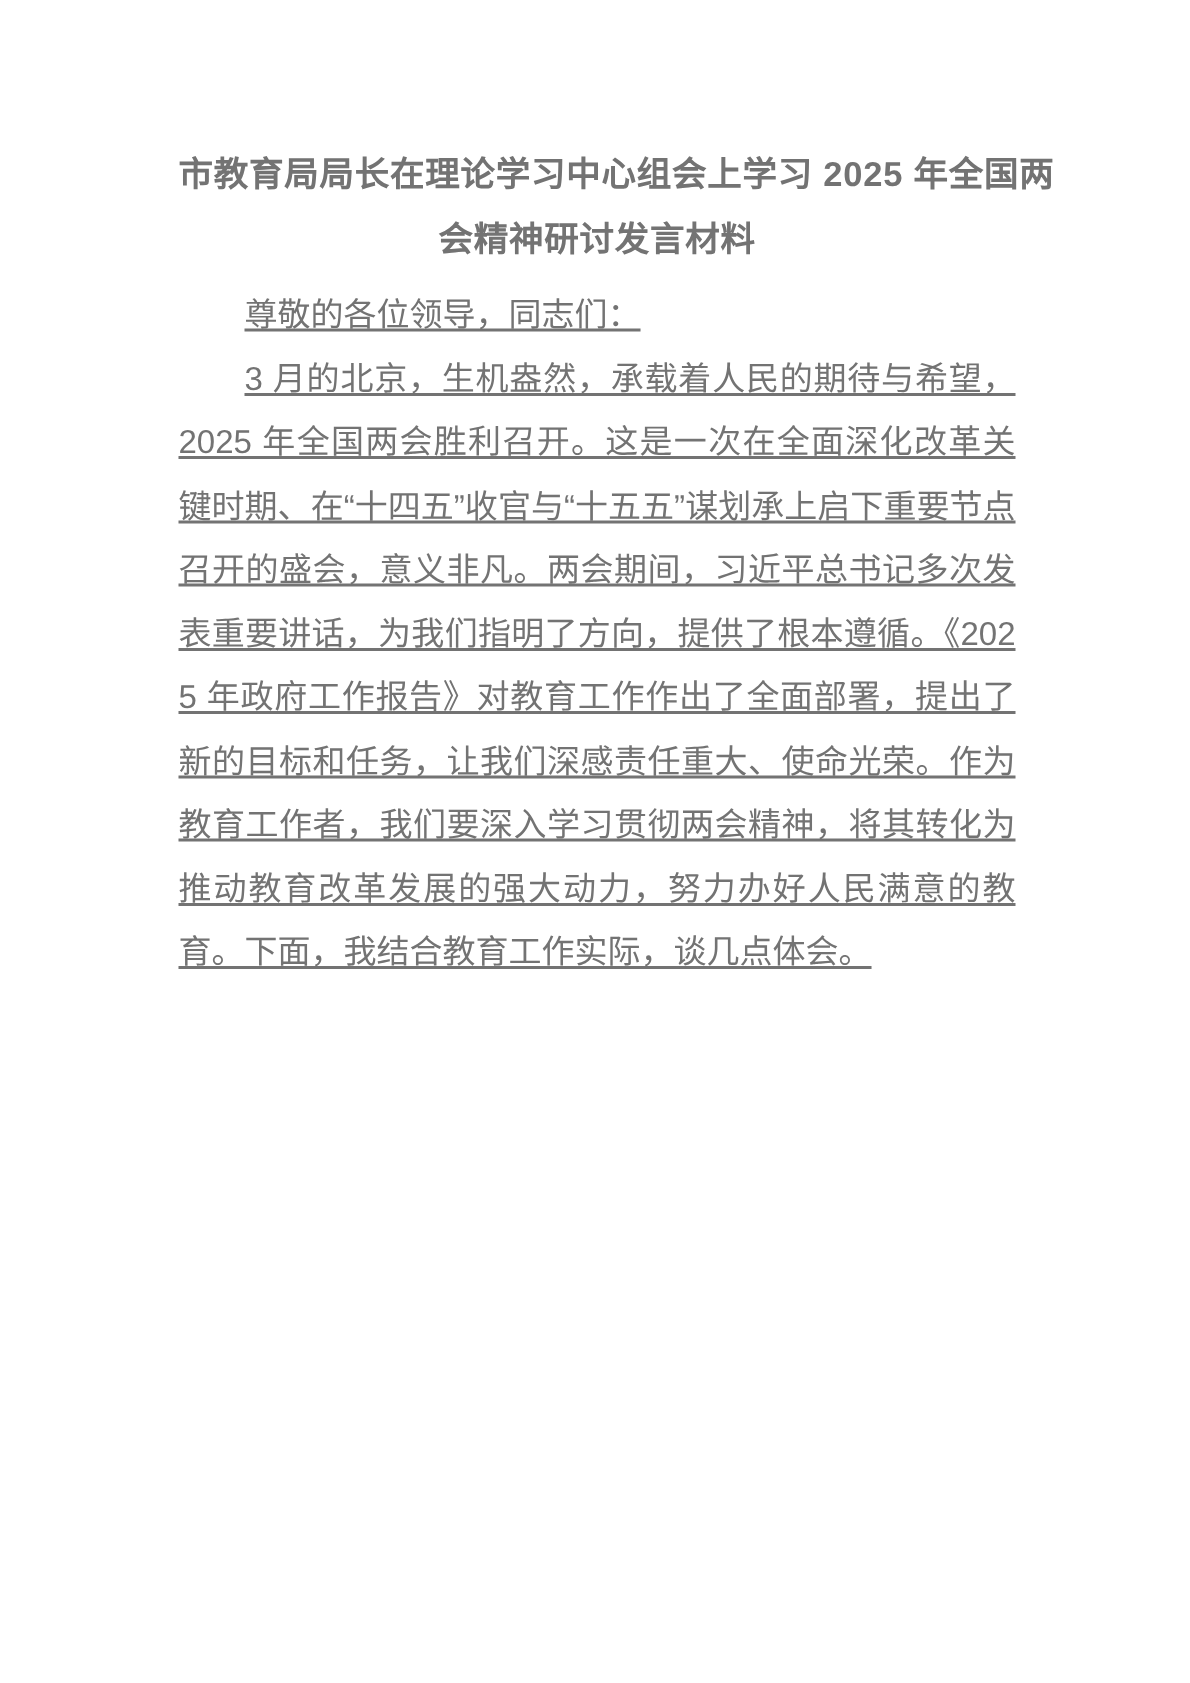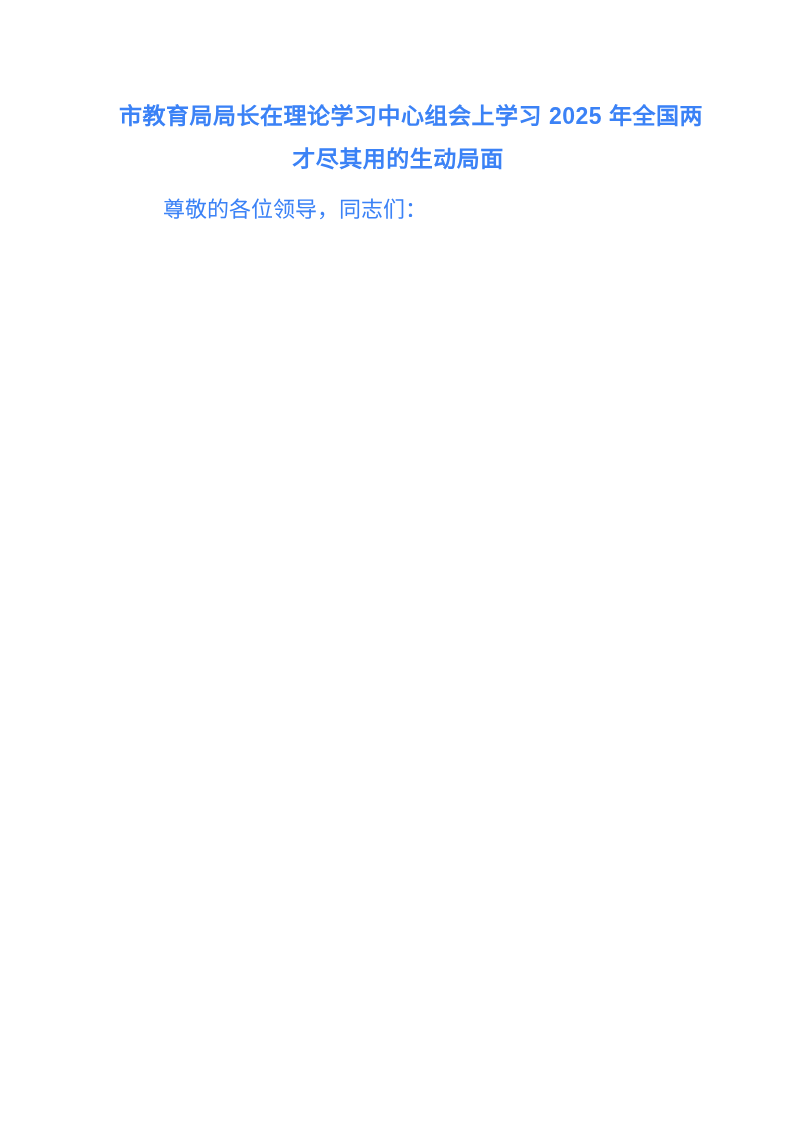--- a/index.html
+++ b/index.html
@@ -7,21 +7,21 @@
     padding: 0;
     background: #ffffff;
   }
   .page {
     position: relative;
     width: 793px;
     height: 1122px;
     margin: 0 auto;
     box-sizing: border-box;
     background: #ffffff;
-    color: #3b82f6;
+    color: #737373;
     padding: 95px 116px 40px 119px;
     font-family: "Liberation Sans", "DejaVu Sans", sans-serif;
     overflow: hidden;
   }
   .doc-title {
     margin: 0 0 8px 0;
     font-size: 23px;
     font-weight: 700;
     text-align: center;
     line-height: 43px;
@@ -31,35 +31,37 @@
     display: block;
     white-space: nowrap;
   }
   .doc-body p {
     margin: 0;
     font-size: 22px;
     line-height: 42.5px;
     text-align: justify;
     text-indent: 2em;
     word-break: break-all;
+    text-decoration: underline;
   }
   .doc-body p.section-heading {
     font-weight: 400;
   }
 </style>
 </head>
 <body>
 
 <div class="page">
 
   <h1 class="doc-title">
     <span class="title-line">市教育局局长在理论学习中心组会上学习 2025 年全国两</span>
-    <span class="title-line">才尽其用的生动局面</span>
+    <span class="title-line">会精神研讨发言材料</span>
   </h1>
 
   <div class="doc-body">
     <p>尊敬的各位领导，同志们：</p>
 
+    <p>3 月的北京，生机盎然，承载着人民的期待与希望，2025 年全国两会胜利召开。这是一次在全面深化改革关键时期、在“十四五”收官与“十五五”谋划承上启下重要节点召开的盛会，意义非凡。两会期间，习近平总书记多次发表重要讲话，为我们指明了方向，提供了根本遵循。《2025 年政府工作报告》对教育工作作出了全面部署，提出了新的目标和任务，让我们深感责任重大、使命光荣。作为教育工作者，我们要深入学习贯彻两会精神，将其转化为推动教育改革发展的强大动力，努力办好人民满意的教育。下面，我结合教育工作实际，谈几点体会。</p>
 
 
   </div>
 
 </div>
 
 </body></html>

